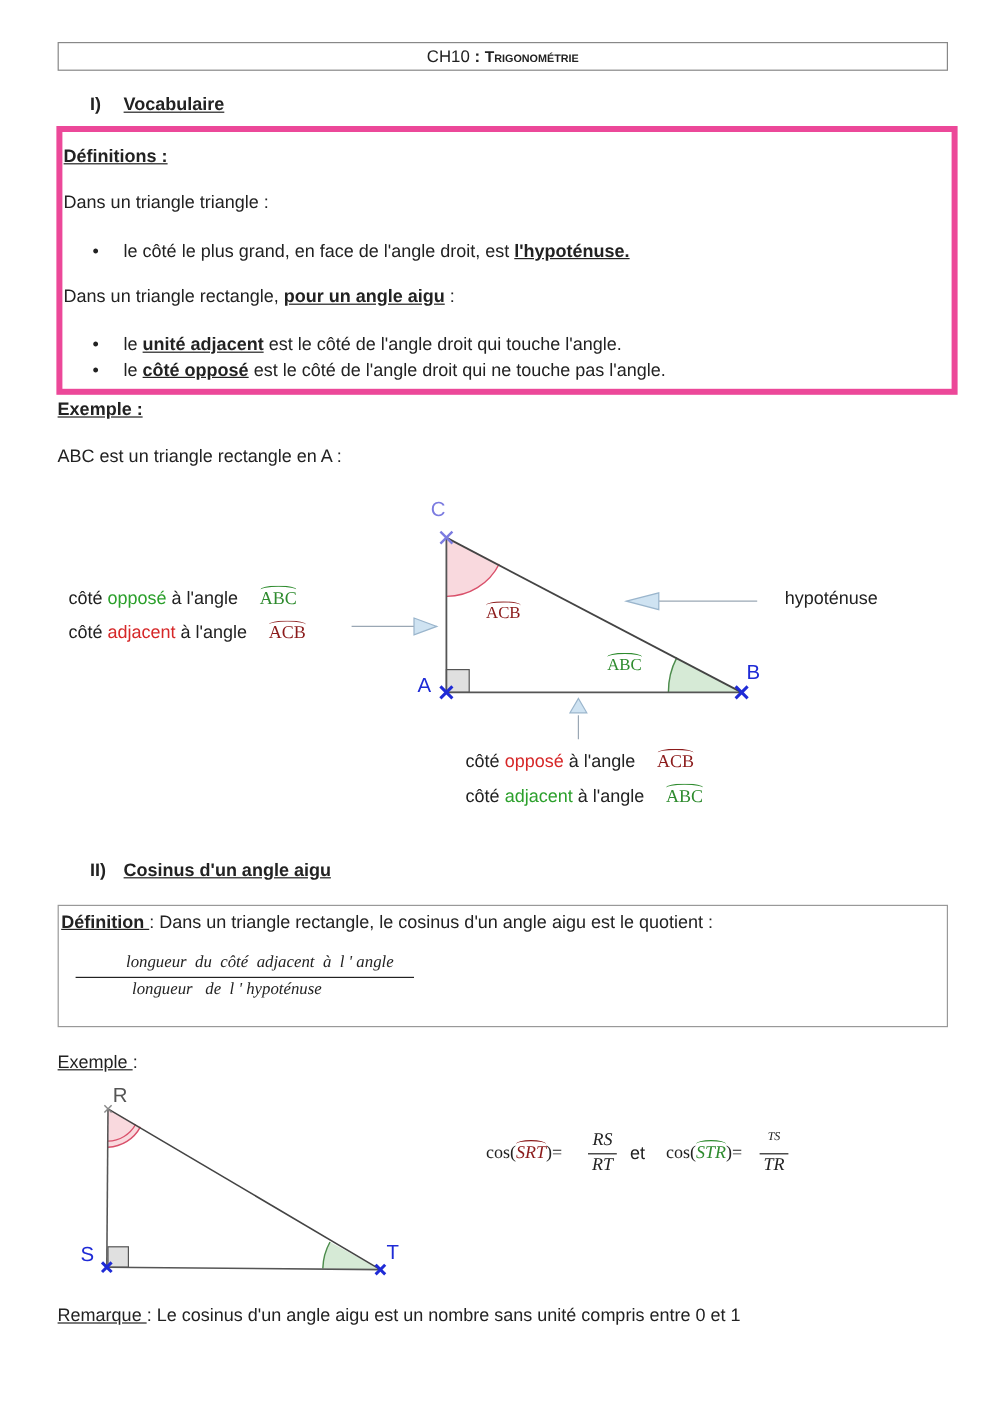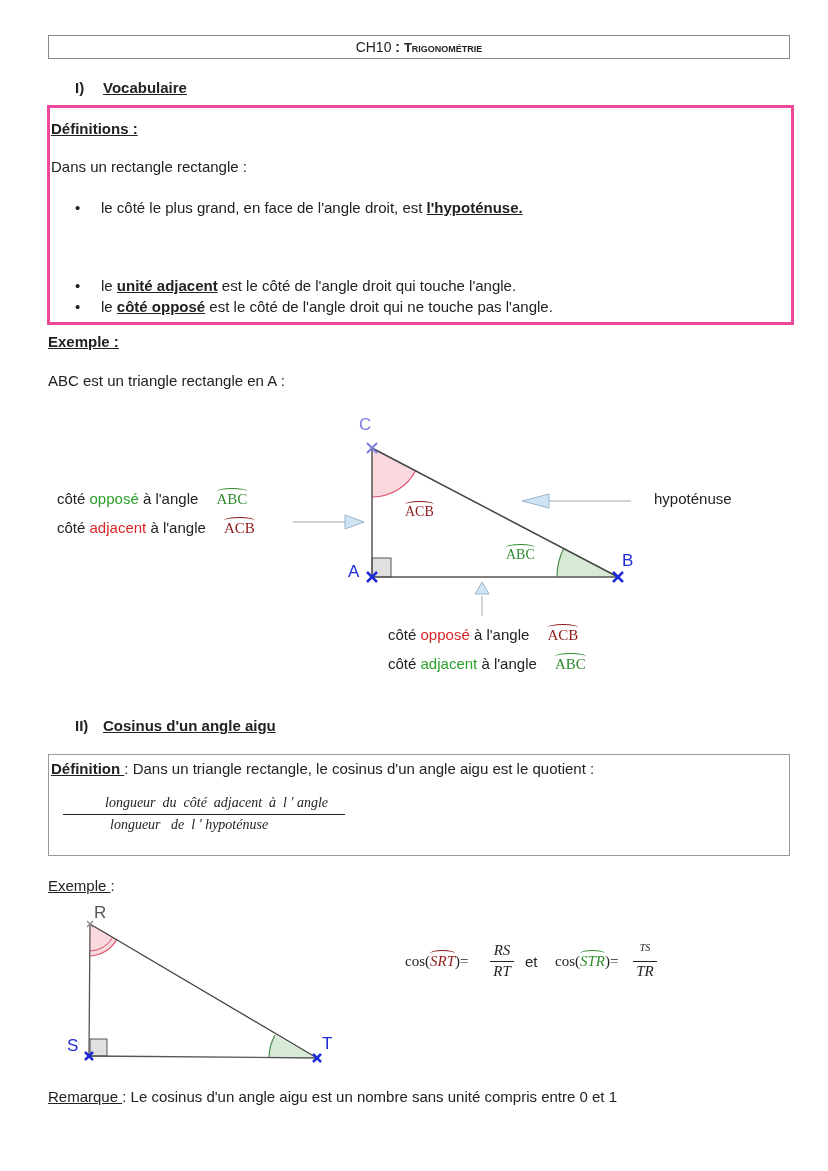--- a/index.html
+++ b/index.html
@@ -11,21 +11,21 @@
   .title-box {
     left: 48px; top: 35px; width: 740px; height: 22px;
     border: 1px solid #888; text-align: center; line-height: 22px; font-size: 14px;
   }
   .title-box .sc { font-weight: bold; font-variant: small-caps; font-size: 13px; }
   .section-h { font-weight: bold; font-size: 15px; }
   .section-h .num { display: inline-block; width: 28px; }
   .section-h .lbl { text-decoration: underline; }
   .def-box {
     left: 47px; top: 105px; width: 741px; height: 214px;
-    border: 3px solid #ec4899;
+    border: 5px solid #ec4899;
   }
   .bold-u { font-weight: bold; text-decoration: underline; }
   .u { text-decoration: underline; }
   .line { position: absolute; white-space: nowrap; }
   .bullet { position: absolute; white-space: nowrap; }
   .bullet .dot { position: absolute; left: -26px; }
   .green { color: #2ca02c; }
   .red { color: #d62728; }
   .math { font-family: "Liberation Serif", "DejaVu Serif", serif; }
   .hat { position: relative; display: inline-block; }
@@ -49,24 +49,27 @@
 <div class="abs title-box">
   <span>CH10</span><b> : </b><span class="sc">Trigonométrie</span>
 </div>
 
 <div class="abs section-h" style="left:75px; top:79px;">
   <span class="num">I)</span><span class="lbl">Vocabulaire</span>
 </div>
 
 <div class="abs def-box">
   <div class="line bold-u" style="left:1px; top:12px;">Définitions :</div>
-  <div class="line" style="left:1px; top:50px;">Dans un rectangle rectangle :</div>
+  <div class="line" style="left:1px; top:50px;">Dans un triangle triangle :</div>
   <div class="bullet" style="left:51px; top:91px;">
     <span class="dot">•</span>
     <span>le côté le plus grand, en face de l'angle droit, est </span><span class="bold-u">l'hypoténuse.</span>
+  </div>
+  <div class="line" style="left:1px; top:129px;">
+    <span>Dans un triangle rectangle, </span><span class="bold-u">pour un angle aigu</span><span> :</span>
   </div>
   <div class="bullet" style="left:51px; top:169px;">
     <span class="dot">•</span>
     <span>le </span><span class="bold-u">unité adjacent</span><span> est le côté de l'angle droit qui touche l'angle.</span>
   </div>
   <div class="bullet" style="left:51px; top:190px;">
     <span class="dot">•</span>
     <span>le </span><span class="bold-u">côté opposé</span><span> est le côté de l'angle droit qui ne touche pas l'angle.</span>
   </div>
 </div>

